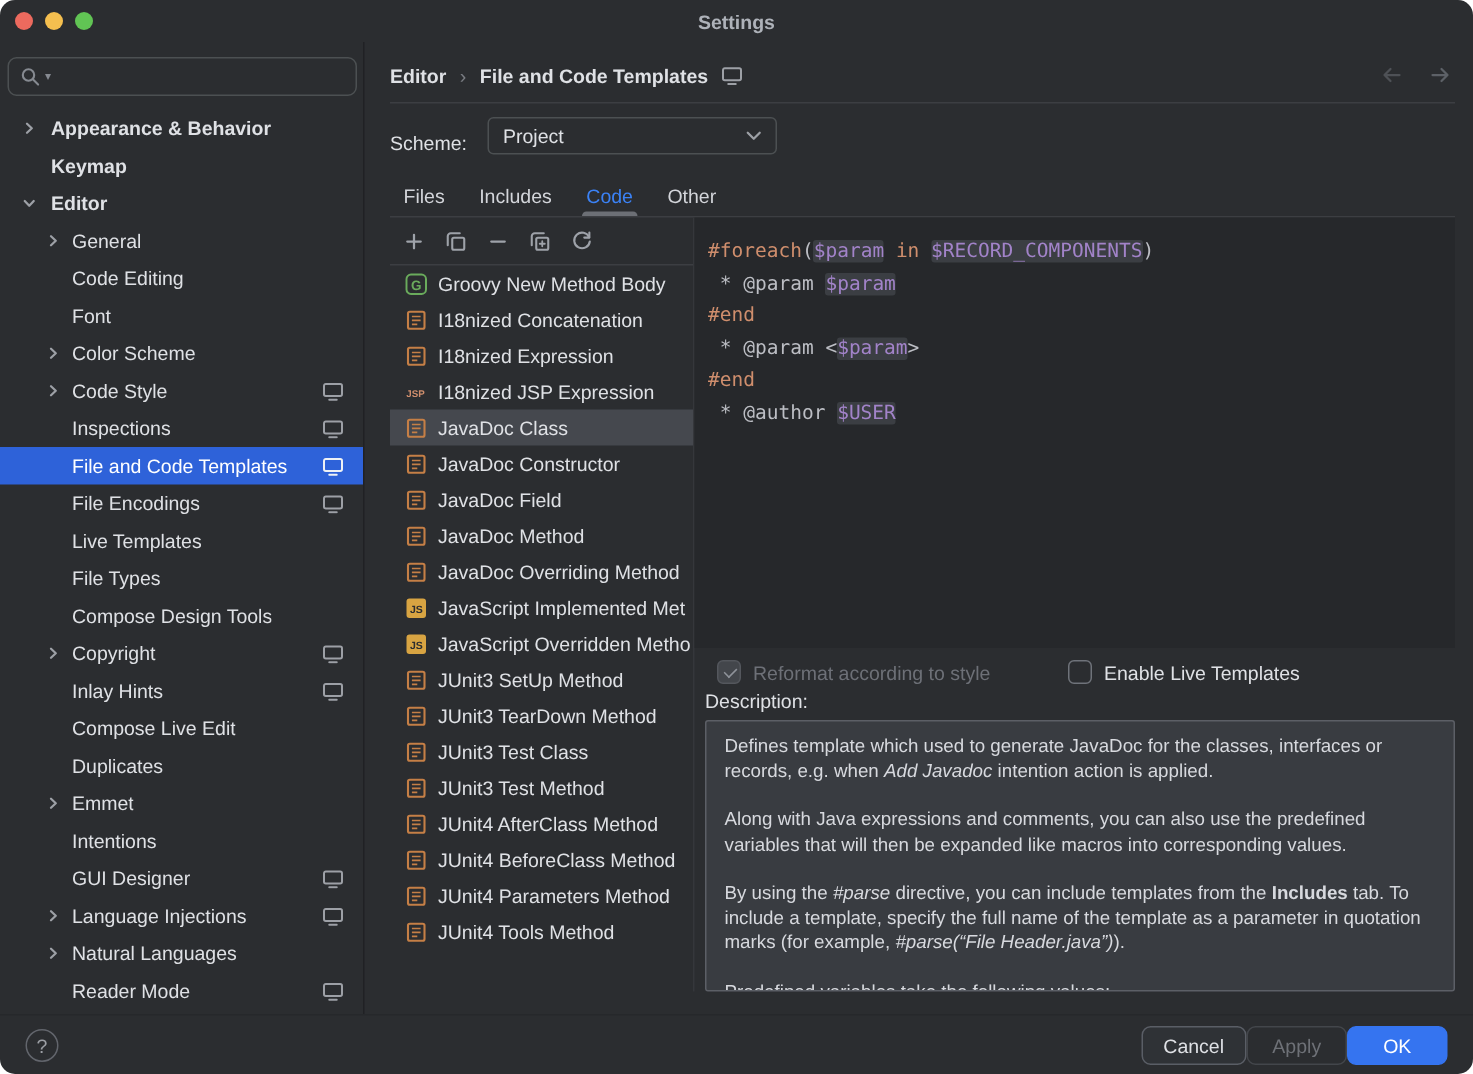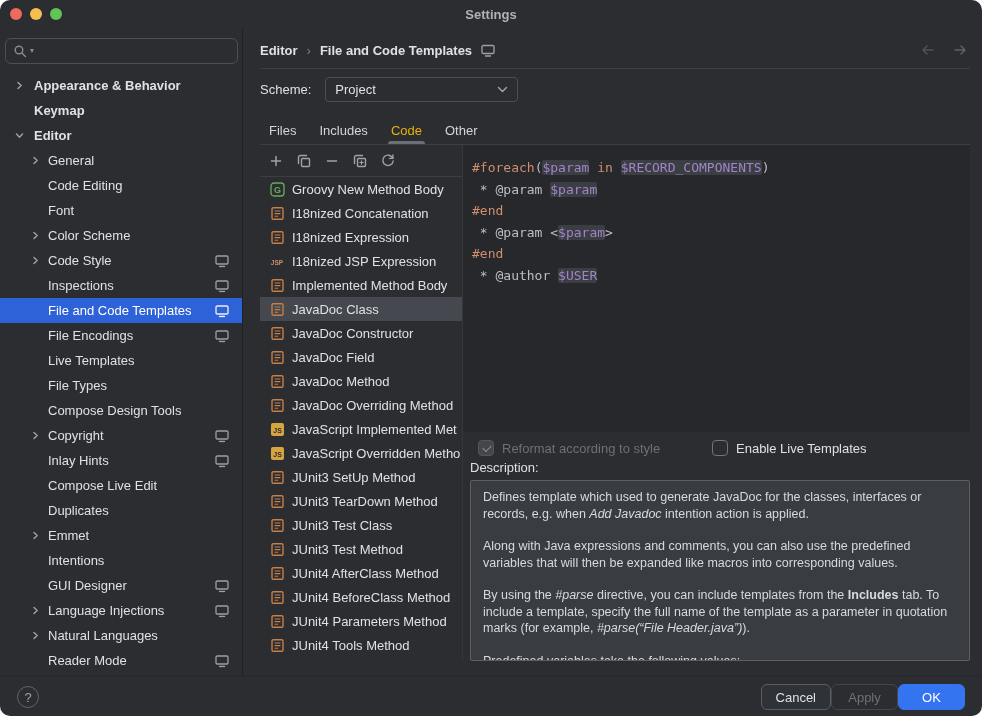--- a/index.html
+++ b/index.html
@@ -39,27 +39,27 @@
   .crumb { font-weight:bold; }
   .crumb-sep { margin:0 9px; color:#7a7d83; }
   .bc-icon { margin-left:9px; color:#9da0a6; display:flex; }
   .nav-arrows { margin-left:auto; display:flex; gap:16px; }
   .nav { display:flex; align-items:center; }
   .nav.back { color:#4e5156; }
   .nav.fwd { color:#5d6167; }
   .divider { position:absolute; height:1px; background:#3c3e42; left:16px; right:12px; }
   .div-breadcrumb { top:40px; }
   .div-tabs { top:116px; }
-  .scheme-row { position:absolute; left:16px; top:47px; height:28px; display:flex; align-items:center; }
+  .scheme-row { position:absolute; left:16px; top:47px; height:28px; display:flex; align-items:flex-end; }
   .scheme-label { margin-right:14px; }
   .dropdown { width:193px; height:25px; border:1px solid #4c5052; border-radius:4px; display:flex; align-items:center; justify-content:space-between; padding:0 9px; }
   .dd-chev { color:#9da0a6; display:flex; }
   .tabs { position:absolute; left:16px; top:88px; height:28px; display:flex; padding-left:2px; gap:9px; }
   .tab { position:relative; display:flex; align-items:center; padding:0 7px; color:#d3d5da; }
-  .tab.active { color:#eab308; }
+  .tab.active { color:#3b82f6; }
   .tab.active::after { content:""; position:absolute; left:4px; right:4px; bottom:0; height:3px; background:#6c6f75; border-radius:3px 3px 0 0; }
 
   
   .list-panel { position:absolute; left:16px; top:117px; width:202px; bottom:15px; overflow:hidden; }
   .list-toolbar { height:31px; display:flex; align-items:center; gap:7px; padding-left:5px; }
   .tool { width:21px; height:21px; display:flex; align-items:center; justify-content:center; color:#9ea2a9; border-radius:3px; }
   .list-toolbar-divider { height:1px; background:#3c3e42; }
   .t-row { height:24px; display:flex; align-items:center; padding-left:9px; gap:7px; white-space:nowrap; overflow:hidden; }
   .t-row.selected { background:#45484e; }
   .t-row .li { flex:0 0 16px; width:16px; height:16px; display:flex; align-items:center; justify-content:center; }
@@ -406,29 +406,20 @@
             <span class="t-label">I18nized Expression</span>
           </div>
           <div class="t-row">
             <span class="li">
               <svg width="16" height="15" viewBox="0 0 16 15">
                 <text x="8" y="10.5" text-anchor="middle" font-size="6.5" font-weight="bold" fill="#cf8e6d">JSP</text>
               </svg>
             </span>
             <span class="t-label">I18nized JSP Expression</span>
           </div>
-          <div class="t-row">
-            <span class="li">
-              <svg width="15" height="15" viewBox="0 0 15 15">
-                <rect x="2" y="1.8" width="11" height="11.4" rx="1.2" fill="none" stroke="#c57f46" stroke-width="1.4"></rect>
-                <path d="M4.6 5h5.8M4.6 7.6h5.8M4.6 10.2h3.6" stroke="#c57f46" stroke-width="1.1"></path>
-              </svg>
-            </span>
-            <span class="t-label">Implemented Method Body</span>
-          </div>
           <div class="t-row selected">
             <span class="li">
               <svg width="15" height="15" viewBox="0 0 15 15">
                 <rect x="2" y="1.8" width="11" height="11.4" rx="1.2" fill="none" stroke="#c57f46" stroke-width="1.4"></rect>
                 <path d="M4.6 5h5.8M4.6 7.6h5.8M4.6 10.2h3.6" stroke="#c57f46" stroke-width="1.1"></path>
               </svg>
             </span>
             <span class="t-label">JavaDoc Class</span>
           </div>
           <div class="t-row">

